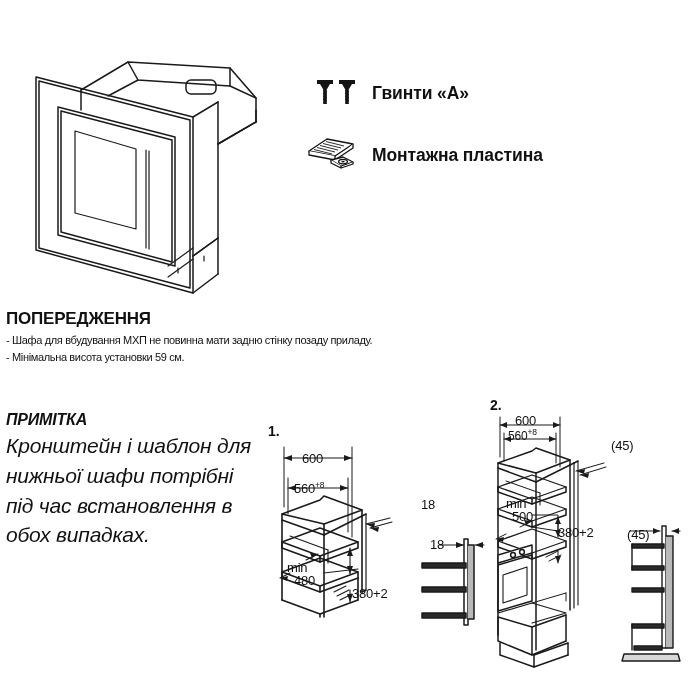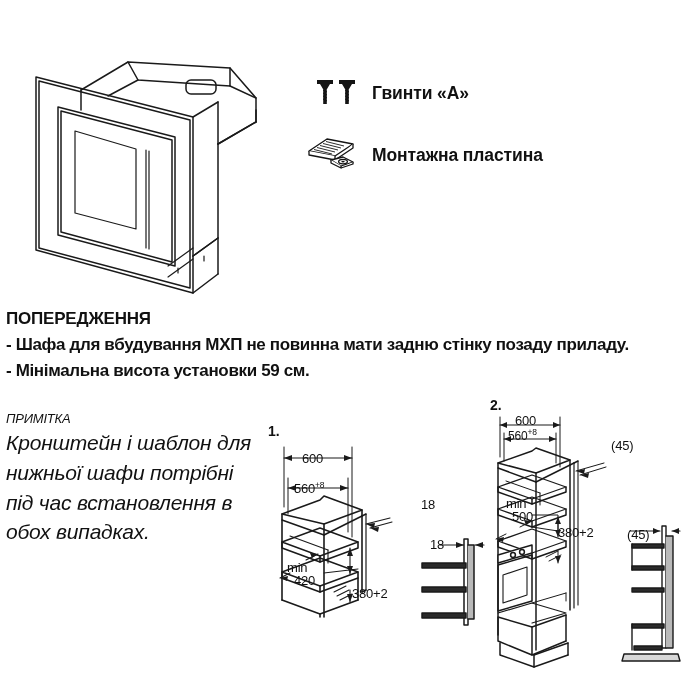--- a/index.html
+++ b/index.html
@@ -60,37 +60,37 @@
     width: 690px;
     margin-top: 8px;
   }
   .warning-title {
     font-size: 17px;
     font-weight: bold;
     letter-spacing: -0.2px;
     margin: 0 0 3px 0;
   }
   .warning-line {
-    font-size: 17px;
-    font-weight: bold;
+    font-size: 11px;
+    font-weight: normal;
     letter-spacing: -0.35px;
     line-height: 1.55;
     white-space: nowrap;
   }
 
   
   .note {
     position: absolute;
     left: 6px;
     top: 411px;
     width: 252px;
   }
   .note-title {
-    font-size: 13px;
-    font-weight: normal;
+    font-size: 16px;
+    font-weight: bold;
     font-style: italic;
     letter-spacing: -0.2px;
     margin: 0 0 2px 0;
   }
   .note-body {
     font-size: 21px;
     font-style: italic;
     font-weight: 500;
     line-height: 1.42;
     letter-spacing: -0.2px;
@@ -293,21 +293,21 @@
       <path d="M72,160 L84,154 M75,164 L87,158 M78,168 L90,162" stroke-width="1.1"></path>
       <path d="M88,158 L88,170" stroke-width="1.1"></path>
       <path d="M88,170 l-3,-8 l6,0 Z" fill="#1a1a1a" stroke="none"></path>
     </g>
   </svg>
 
   <div class="dim" style="left:302px; top:451px;">600</div>
   <div class="dim" style="left:294px; top:481px;"><span>560</span><sup>+8</sup></div>
   <div class="dim" style="left:421px; top:497px;">18</div>
   <div class="dim" style="left:287px; top:560px;">min</div>
-  <div class="dim" style="left:294px; top:573px;">420</div>
+  <div class="dim" style="left:294px; top:573px;">480</div>
   <div class="dim" style="left:352px; top:586px;">380+2</div>
 
   <svg class="abs" style="left:418px; top:525px;" width="80" height="110" viewBox="0 0 80 110">
     <g class="ln" stroke-width="1.5" stroke-linejoin="round" stroke-linecap="round">
 
       <path d="M22,20 L46,20" stroke-width="1.1"></path>
       <path d="M46,20 l-8,-3 l0,6 Z" fill="#1a1a1a" stroke="none"></path>
       <path d="M57,20 l8,-3 l0,6 Z" fill="#1a1a1a" stroke="none"></path>
       <path d="M57,20 L66,20" stroke-width="1.1"></path>
 

